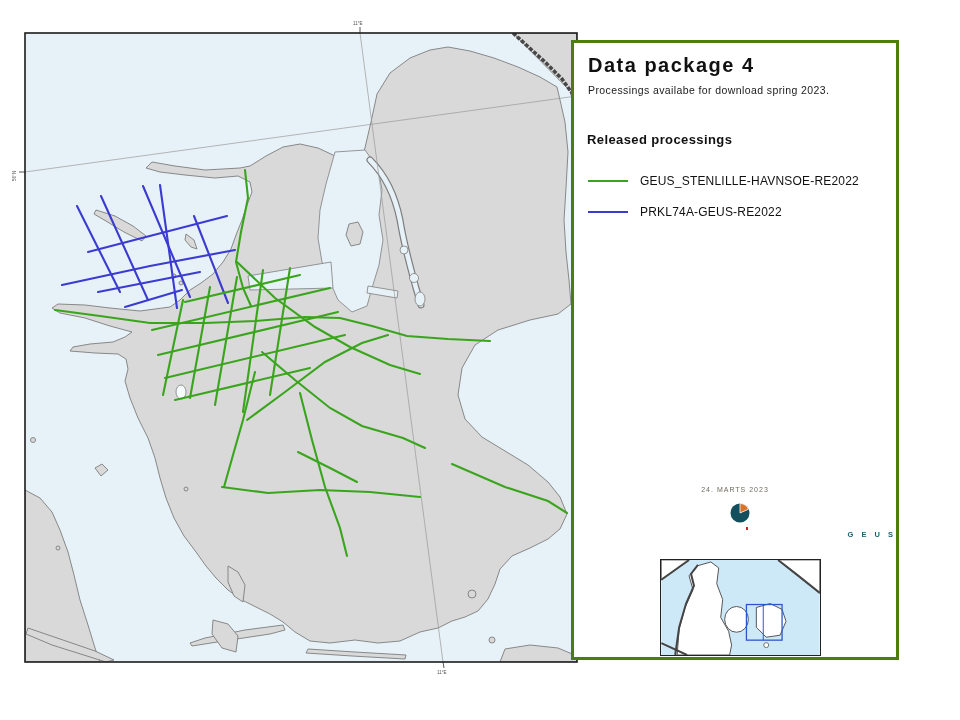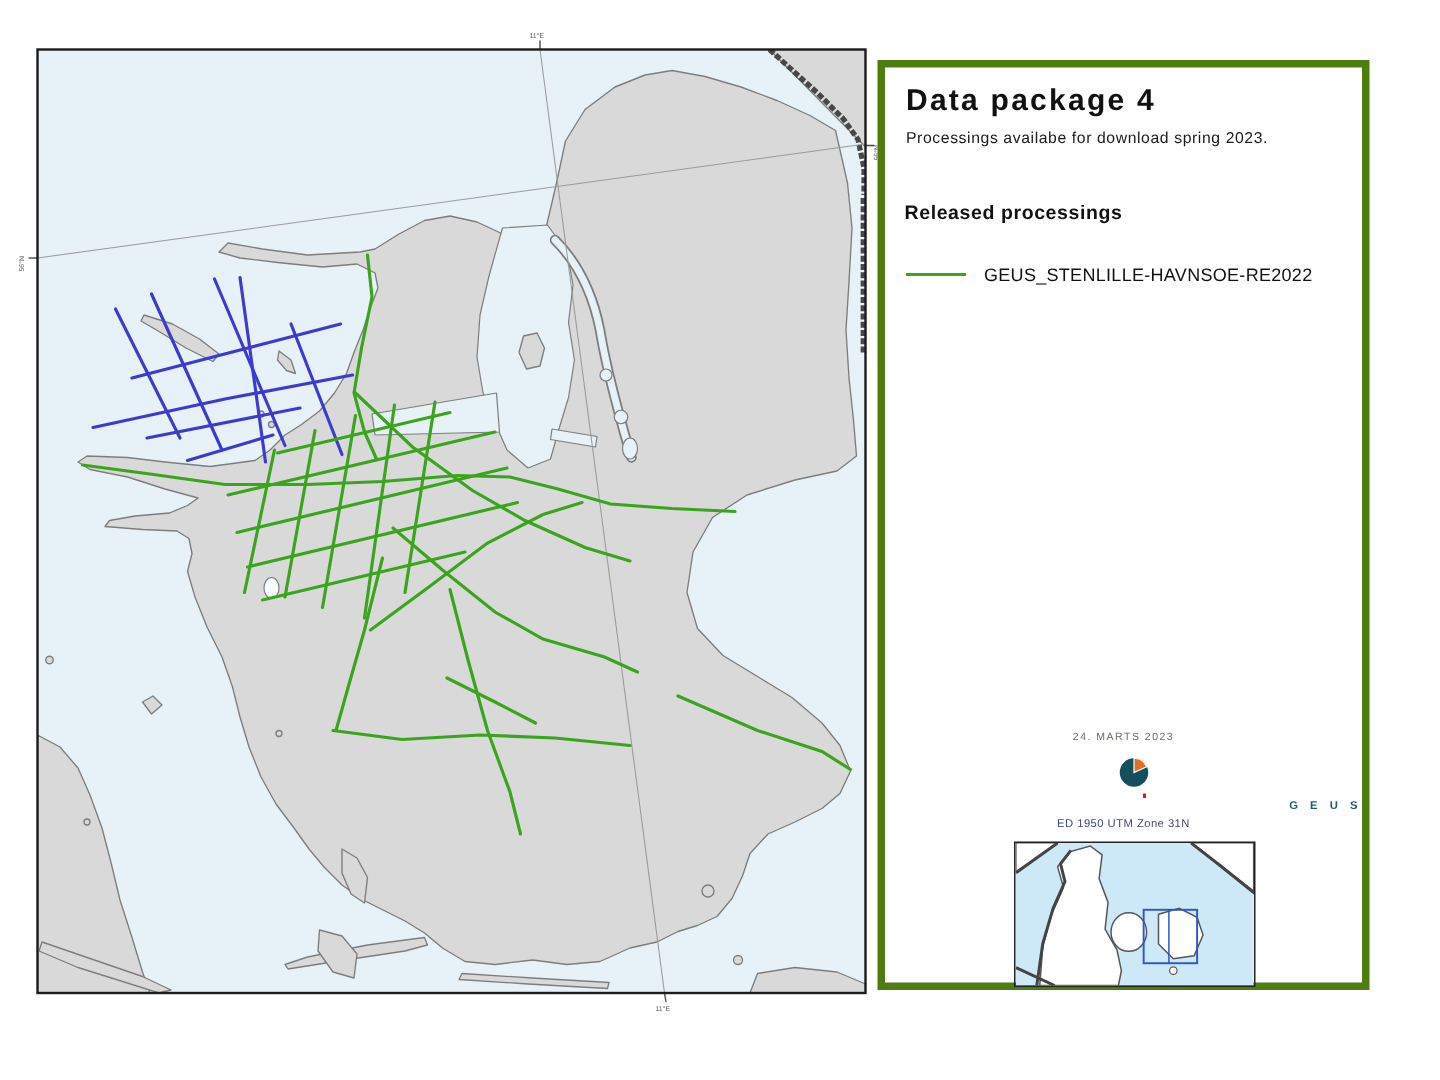--- a/index.html
+++ b/index.html
@@ -11,22 +11,22 @@
   .inlet{fill:var(--water);stroke:var(--coast);stroke-width:0.8;stroke-linejoin:round;}
   .lake{fill:#f6fbfd;stroke:var(--coast);stroke-width:0.8;}
   .graticule{stroke:#9a9a9a;stroke-width:0.7;fill:none;}
   .tick{stroke:#444;stroke-width:0.9;}
   .gratlabel{font-family:"Liberation Sans",sans-serif;font-size:4.6px;fill:#555;}
   .line-green{stroke:var(--green);stroke-width:2.1;fill:none;stroke-linecap:round;}
   .line-blue{stroke:var(--blue);stroke-width:2.1;fill:none;stroke-linecap:round;}
   .sweden-band{stroke:#474747;stroke-width:3.5;fill:none;stroke-dasharray:4 1.5;}
   .map-border{fill:none;stroke:#1c1c1c;stroke-width:1.6;}
 
-  .panel{position:absolute;left:585px;top:40px;width:328px;height:620px;background:#fff;
-         border:5px solid #4d7c0f;box-sizing:border-box;}
+  .panel{position:absolute;left:571px;top:40px;width:328px;height:620px;background:#fff;
+         border:3px solid #4d7c0f;box-sizing:border-box;}
   .panel-title{position:absolute;left:14px;top:11px;font-size:20px;font-weight:bold;
                letter-spacing:1.5px;color:#111;}
   .panel-subtitle{position:absolute;left:14px;top:41px;font-size:10.5px;letter-spacing:0.4px;color:#1a1a1a;}
   .section-heading{position:absolute;left:13px;top:89px;font-size:13px;font-weight:bold;
                    letter-spacing:0.4px;color:#111;}
   .legend-row{position:absolute;left:14px;width:300px;height:16px;}
   .legend-row .swatch{position:absolute;left:0;top:7px;width:40px;height:2.4px;}
   .legend-row .lab{position:absolute;left:52px;top:1px;font-size:12px;color:#111;letter-spacing:0.2px;}
   .date-label{position:absolute;left:0;top:443px;width:100%;text-align:center;
               font-size:7px;letter-spacing:1px;color:#6e6a5e;}
@@ -158,32 +158,35 @@
 
   <div class="panel">
     <div class="panel-title">Data package 4</div>
     <div class="panel-subtitle">Processings availabe for download spring 2023.</div>
     <div class="section-heading">Released processings</div>
 
     <div class="legend-row" style="top:130px;">
       <span class="swatch" style="background: rgb(58, 165, 28);"></span>
       <span class="lab">GEUS_STENLILLE-HAVNSOE-RE2022</span>
     </div>
+    <div class="legend-row" style="top:161px;">
+      <span class="swatch" style="background: rgb(59, 59, 210);"></span>
+      <span class="lab">PRKL74A-GEUS-RE2022</span>
+    </div>
 
     <div class="date-label">24. MARTS 2023</div>
 
     <div class="logo-wrap">
       <svg viewBox="0 0 26 26" width="26" height="26">
         <circle cx="13" cy="13" r="9.5" fill="#134f5c"></circle>
         <path d="M13,13 L13,3.5 A9.5,9.5 0 0 1 21.5,9.2 Z" fill="#dd7127" stroke="#ffffff" stroke-width="0.8"></path>
       </svg>
     </div>
     <div class="red-mark"></div>
     <div class="logo-text">G E U S</div>
-    <div class="projection-label">ED 1950 UTM Zone 31N</div>
 
     <svg class="minimap" viewBox="0 0 160 96">
       <rect x="0" y="0" width="160" height="96" fill="var(--mini-water)"></rect>
 
       <polygon points="0,0 28,0 0,20" fill="#ffffff" stroke="#555" stroke-width="0.8"></polygon>
       <line x1="0" y1="20" x2="28" y2="0" stroke="#444" stroke-width="2"></line>
       <polygon points="118,0 160,0 160,34" fill="#ffffff" stroke="#555" stroke-width="0.8"></polygon>
       <polyline points="118,0 136,14 160,33" fill="none" stroke="#444" stroke-width="2"></polyline>
 
       <path d="M16,96 L18,70 L24,48 L32,30 L28,16 L36,6 L50,2 L58,8 L56,24 L62,40 L60,58 L68,72 L71,86 L69,96 Z" fill="#ffffff" stroke="#555" stroke-width="1"></path>

